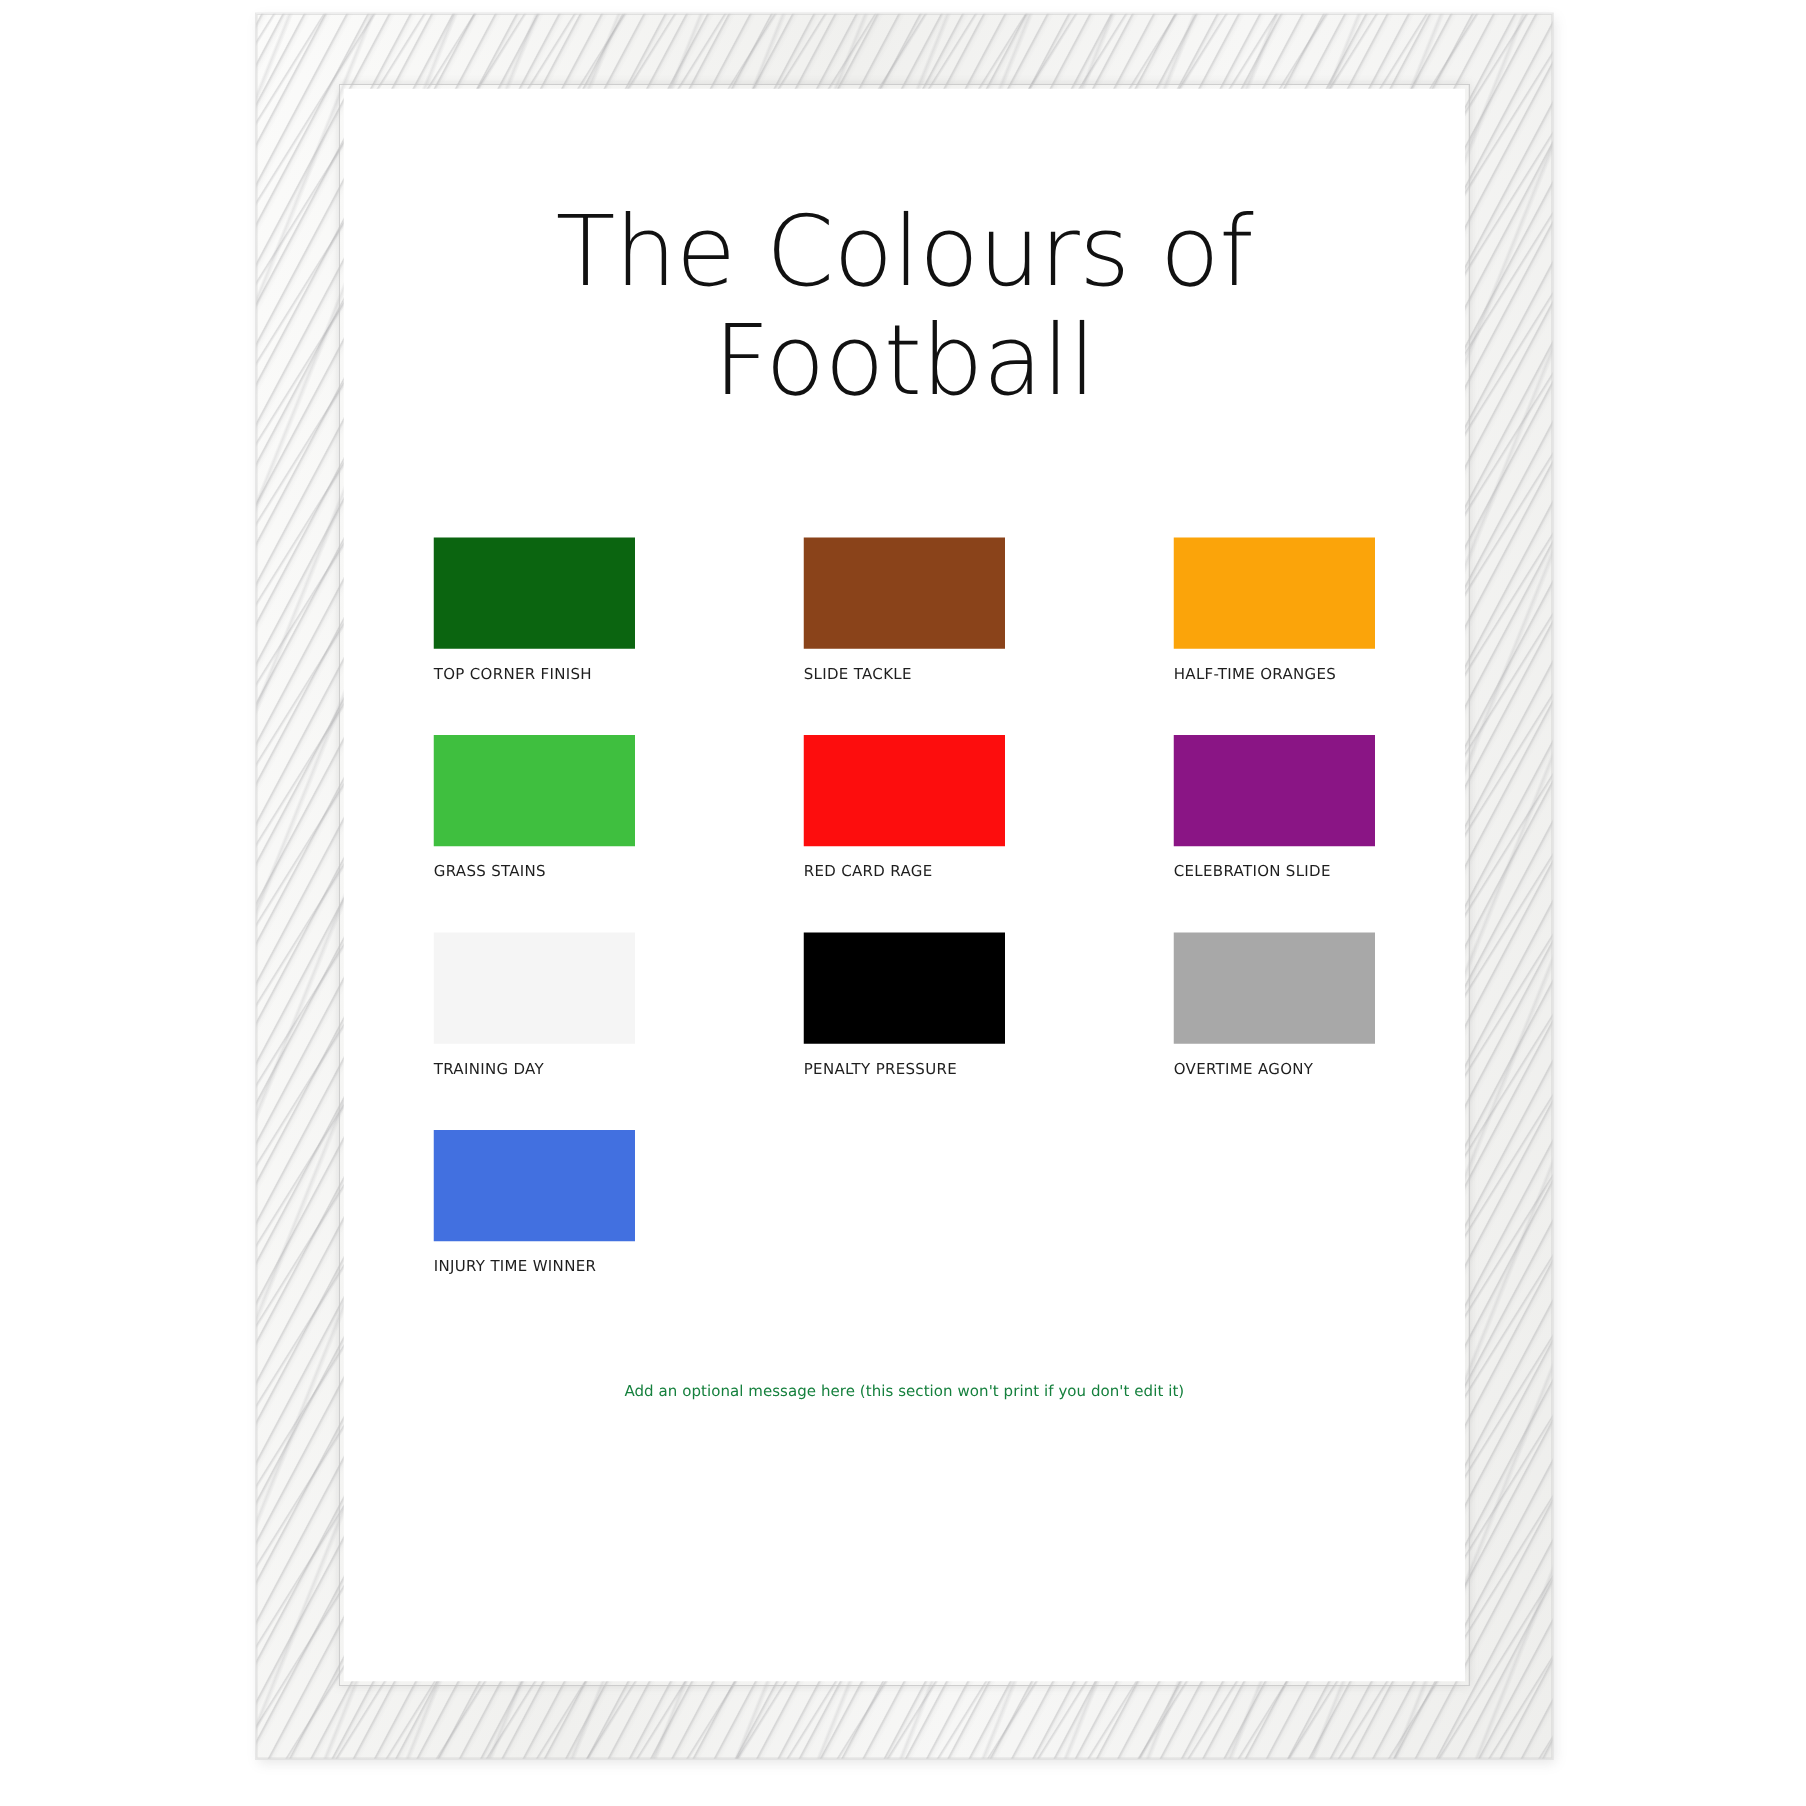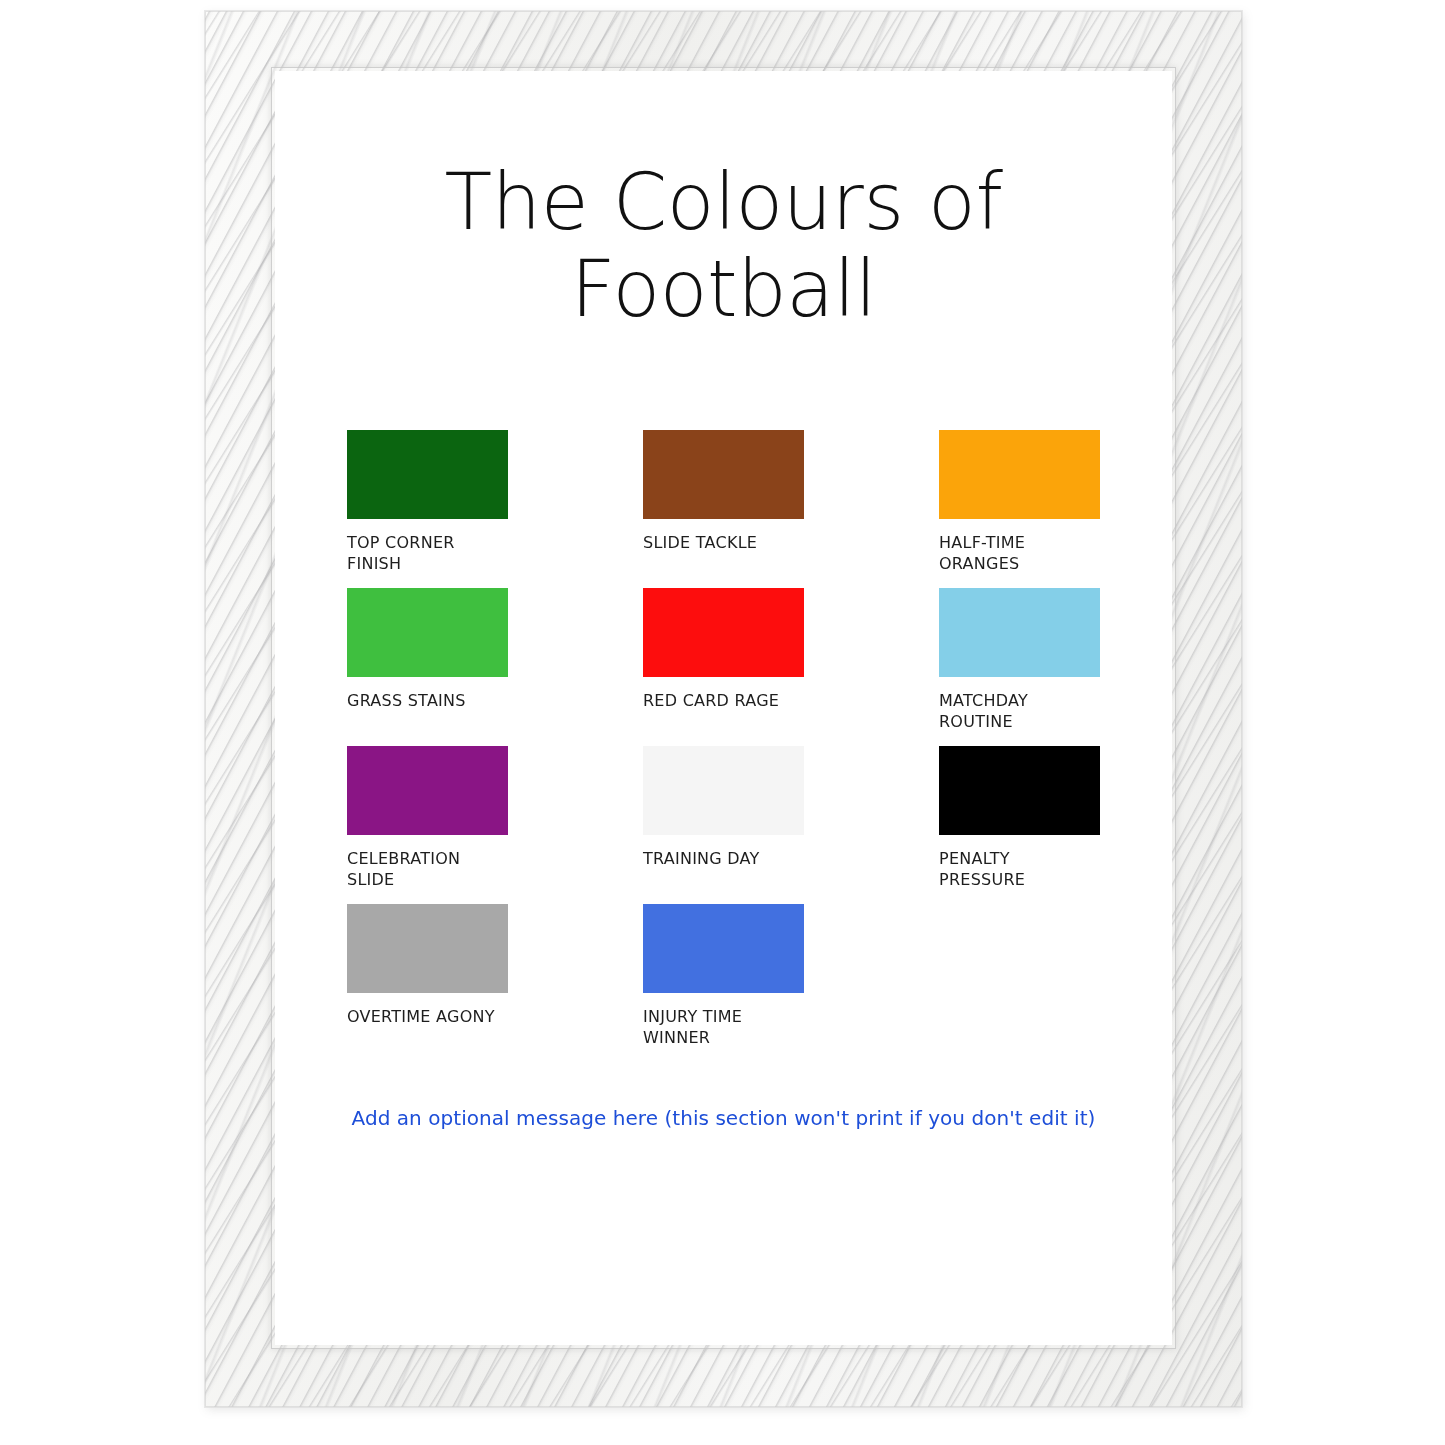--- a/index.html
+++ b/index.html
@@ -108,37 +108,37 @@
 
   .swatch-chip {
     width: 161px;
     height: 89px;
     display: block;
   }
 
   .swatch-label {
     margin-top: 13px;
     font-family: "DejaVu Sans", sans-serif;
-    font-size: 16px;
+    font-size: 12px;
     font-weight: 400;
     letter-spacing: 0.25px;
     line-height: 1.32;
     color: #1e1e1e;
     text-transform: uppercase;
     white-space: pre-line;
   }
 
   
   #poster-footer {
     margin-top: 44px;
     text-align: center;
     font-family: "DejaVu Sans", sans-serif;
-    font-size: 20px;
+    font-size: 12px;
     font-weight: 400;
-    color: #1d4ed8;
+    color: #15803d;
     letter-spacing: 0.05px;
   }
 </style>
 </head>
 <body>
 
 <div id="stage">
 
   <div id="frame">
 
@@ -161,24 +161,20 @@
           </div>
           <div class="swatch-cell">
             <div class="swatch-chip" style="background-color: rgb(63, 191, 63);"></div>
             <div class="swatch-label">GRASS STAINS</div>
           </div>
           <div class="swatch-cell">
             <div class="swatch-chip" style="background-color: rgb(253, 13, 13);"></div>
             <div class="swatch-label">RED CARD RAGE</div>
           </div>
           <div class="swatch-cell">
-            <div class="swatch-chip" style="background-color: rgb(132, 207, 232);"></div>
-            <div class="swatch-label">MATCHDAY ROUTINE</div>
-          </div>
-          <div class="swatch-cell">
             <div class="swatch-chip" style="background-color: rgb(138, 21, 133);"></div>
             <div class="swatch-label">CELEBRATION SLIDE</div>
           </div>
           <div class="swatch-cell">
             <div class="swatch-chip" style="background-color: rgb(245, 245, 245);"></div>
             <div class="swatch-label">TRAINING DAY</div>
           </div>
           <div class="swatch-cell">
             <div class="swatch-chip" style="background-color: rgb(0, 0, 0);"></div>
             <div class="swatch-label">PENALTY PRESSURE</div>

